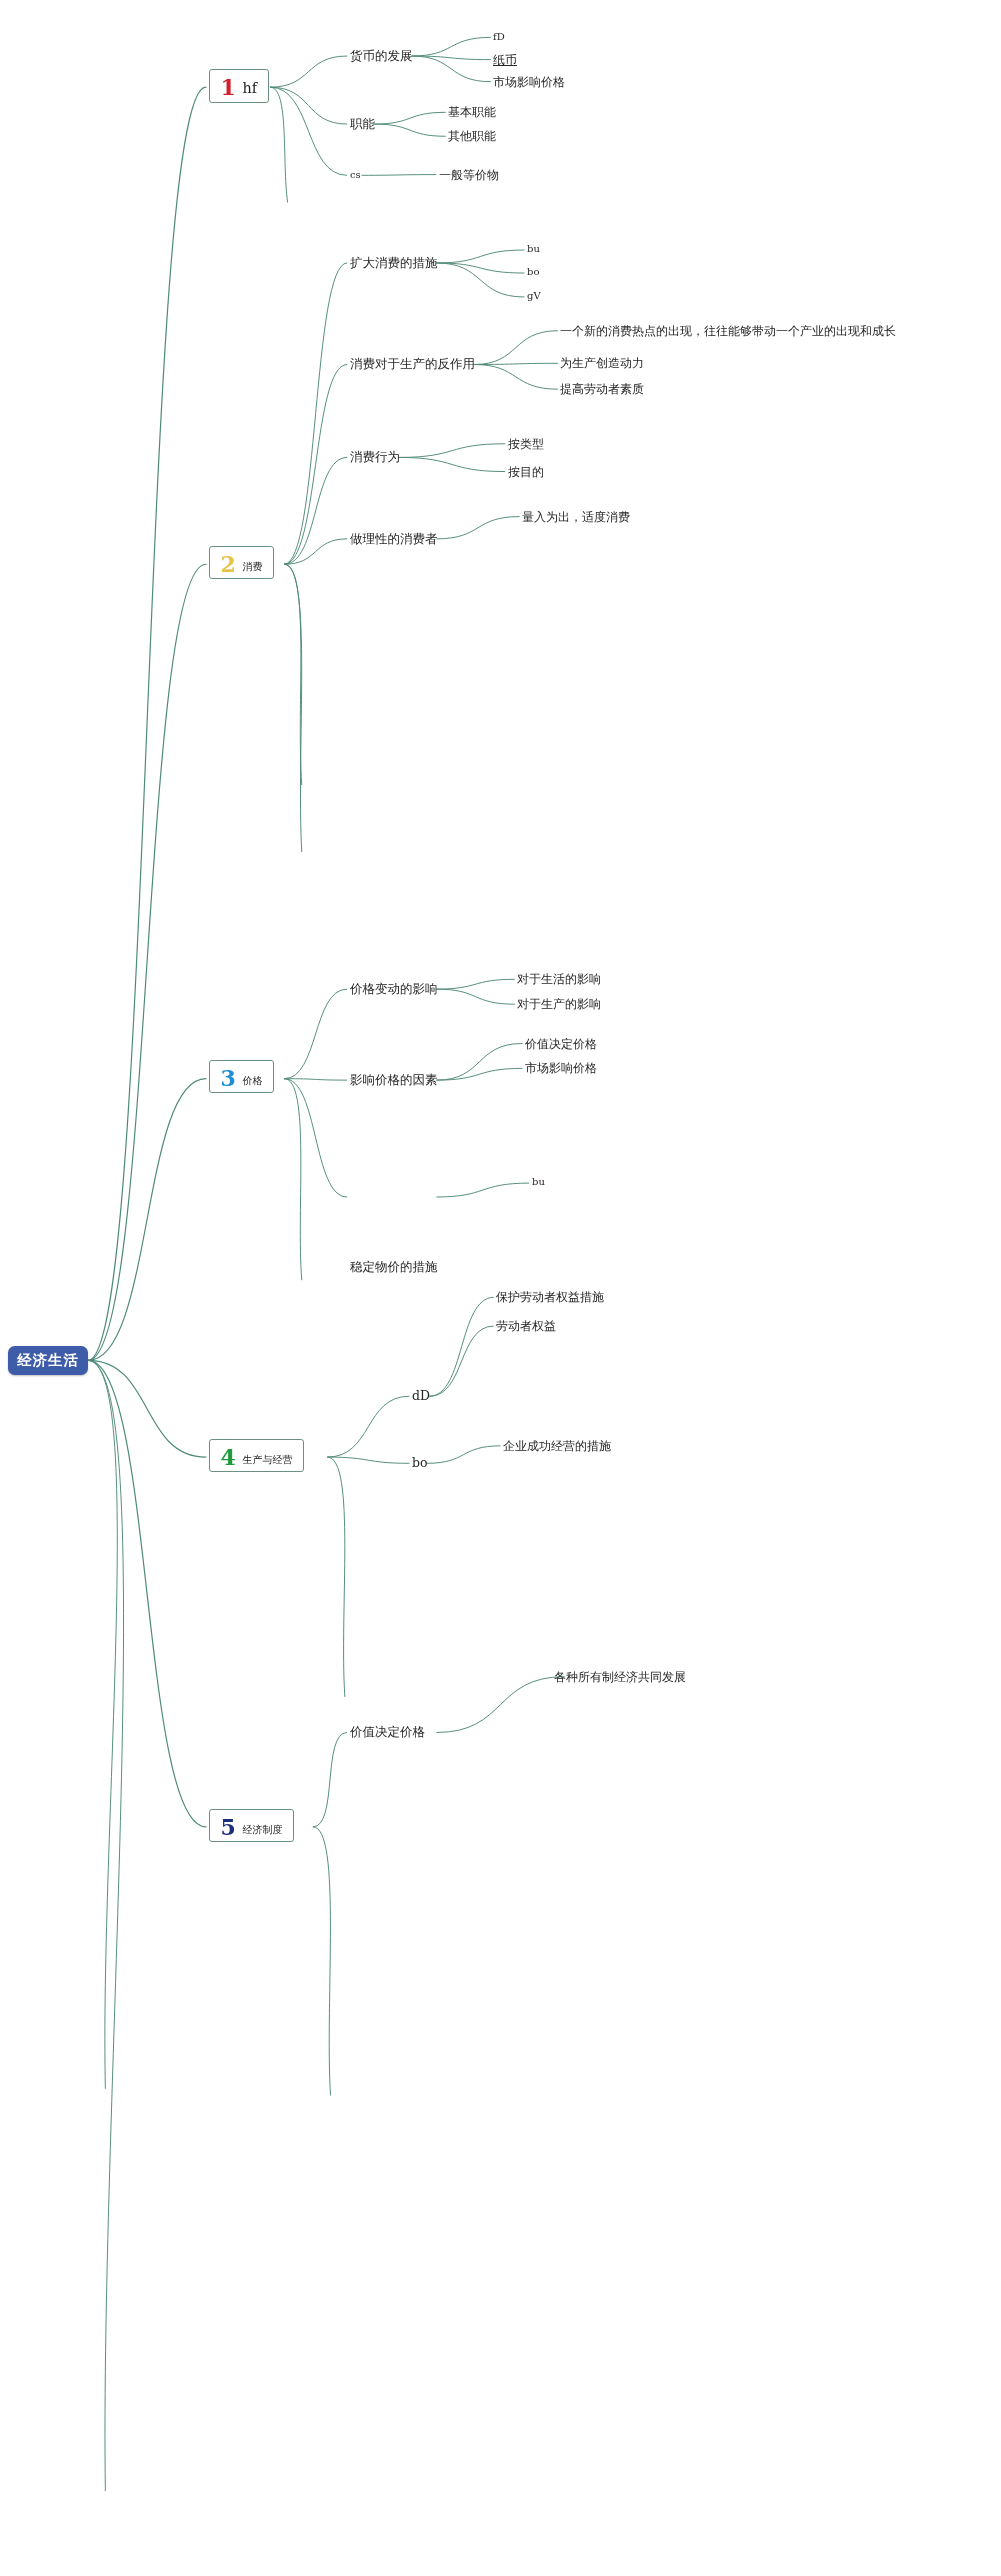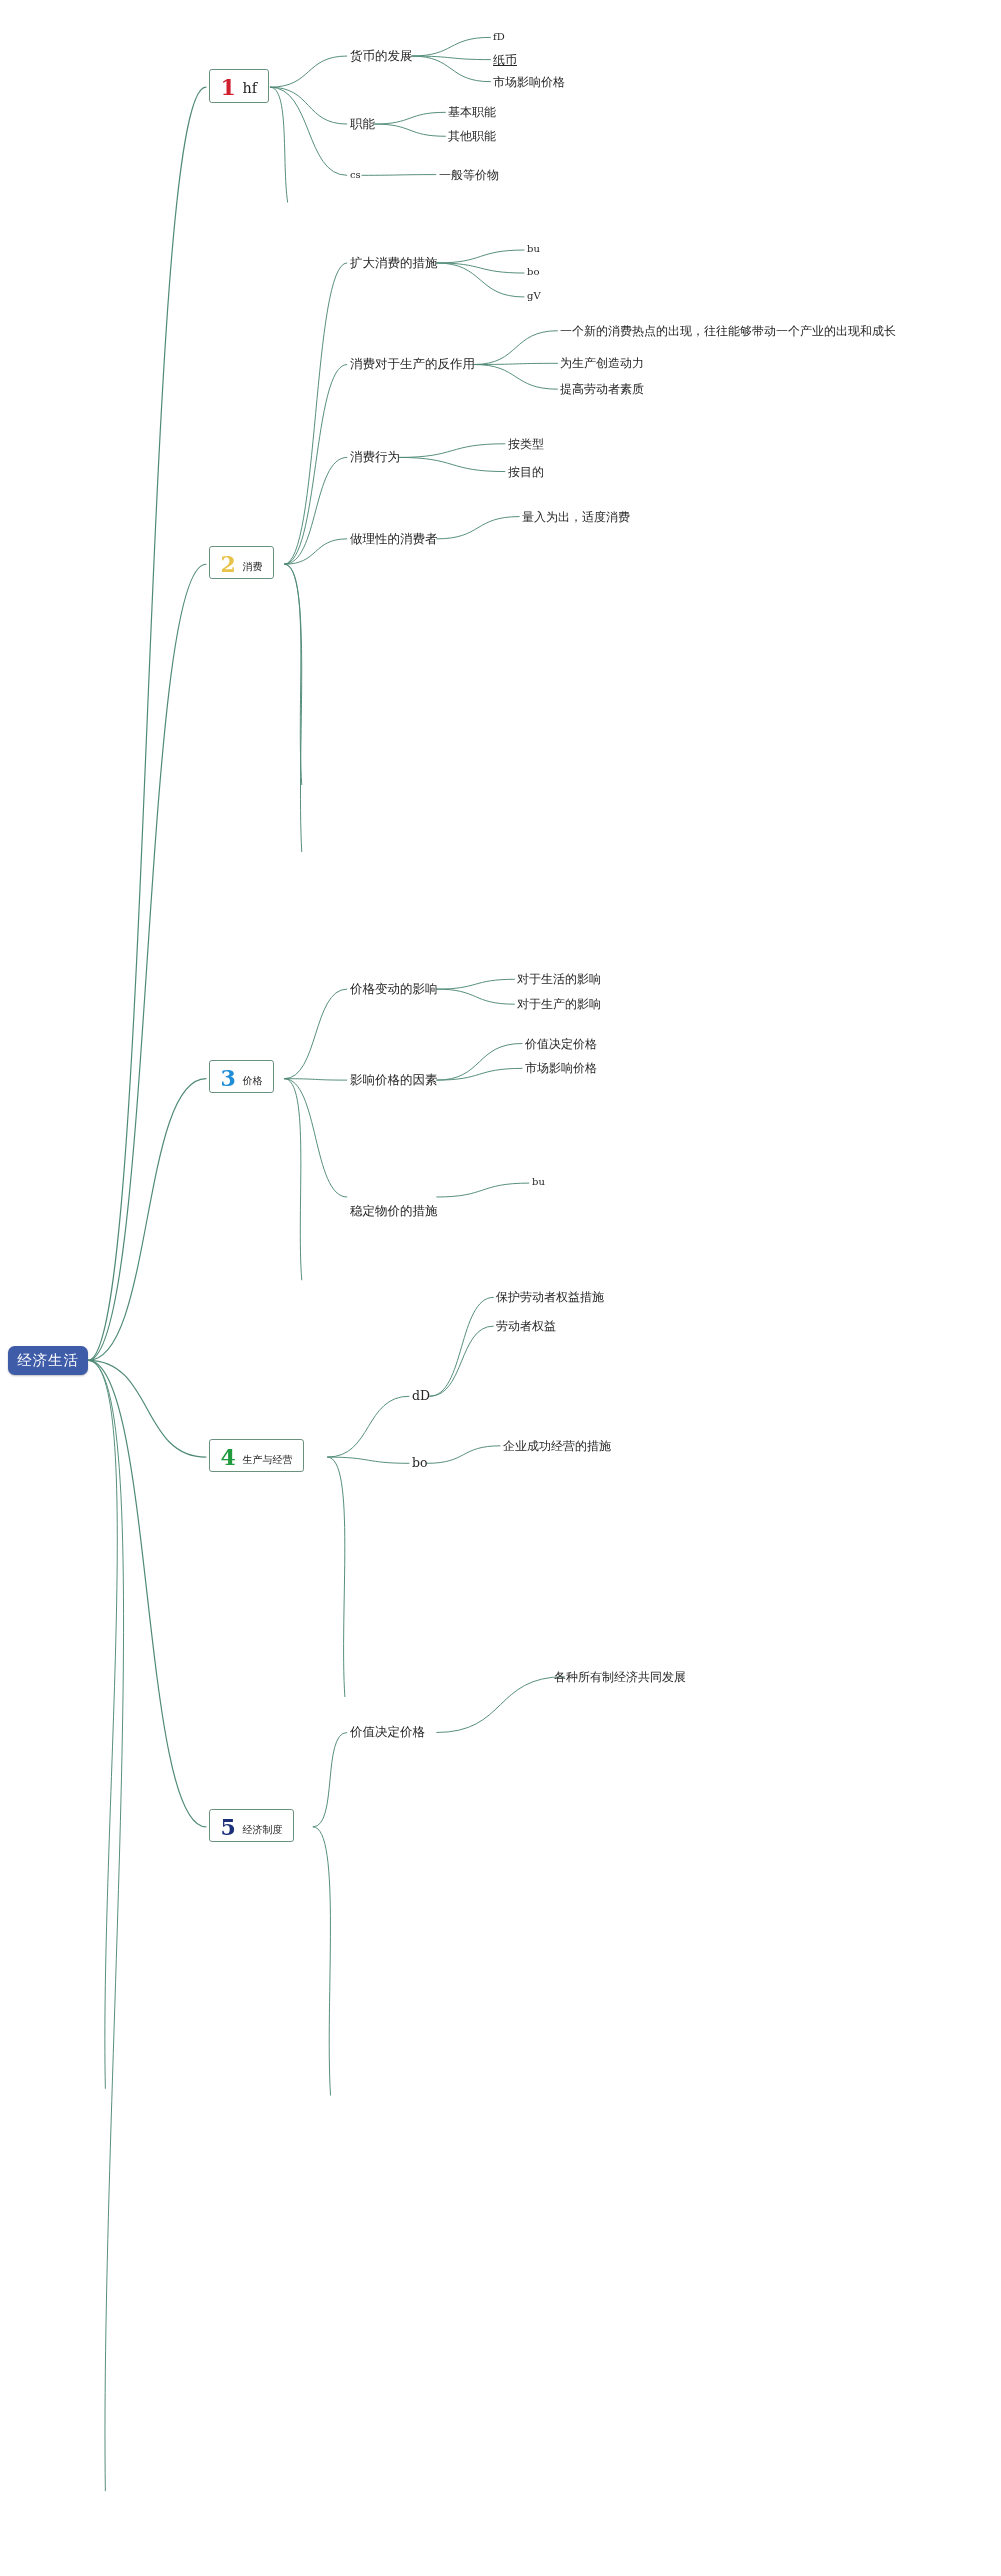--- a/index.html
+++ b/index.html
@@ -33,21 +33,21 @@
     white-space: nowrap;
     line-height: 1;
   }
 
   
   .root {
     background: #3f5ca9;
     color: #ffffff;
     border-radius: 6.7px;
     font-size: 14.4px;
-    font-weight: normal;
+    font-weight: bold;
     letter-spacing: 1px;
     padding: 6.7px 9.6px 7.7px 9.6px;
     box-shadow: 0 1px 1.9px rgba(0,0,0,0.25);
   }
 
   
   .branch {
     border: 1.9px solid #69917e;
     background: #ffffff;
     border-radius: 2.9px;
@@ -193,21 +193,21 @@
   </div>
 
   <div class="node leaf mid" id="n-b3c0" style="left:350px; top:982px;">价格变动的影响</div>
   <div class="node leaf" id="n-b3c0g0" style="left:517px; top:972px;">对于生活的影响</div>
   <div class="node leaf" id="n-b3c0g1" style="left:517px; top:997px;">对于生产的影响</div>
 
   <div class="node leaf mid" id="n-b3c1" style="left:350px; top:1073px;">影响价格的因素</div>
   <div class="node leaf" id="n-b3c1g0" style="left:525px; top:1037px;">价值决定价格</div>
   <div class="node leaf" id="n-b3c1g1" style="left:525px; top:1061px;">市场影响价格</div>
 
-  <div class="node leaf mid" id="n-b3c2" style="left:350px; top:1204px;text-align:center;">稳定物价的措施</div>
+  <div class="node leaf mid" id="n-b3c2" style="left:350px; top:1260px;text-align:center;">稳定物价的措施</div>
   <div class="node leaf lat" id="n-b3c2g0" style="left:532px; top:1176px;">bu</div>
 
   <div class="node branch" id="n-b4" style="left:209px; top:1439px;">
     <span class="num" style="color:#1f9b3e">4</span>
     <span class="ttl">生产与经营</span>
   </div>
 
   <div class="node leaf lat mid" id="n-b4c0" style="left:412px; top:1389px;">dD</div>
   <div class="node leaf" id="n-b4c0g0" style="left:496px; top:1290px;">保护劳动者权益措施</div>
   <div class="node leaf" id="n-b4c0g1" style="left:496px; top:1319px;">劳动者权益</div>

